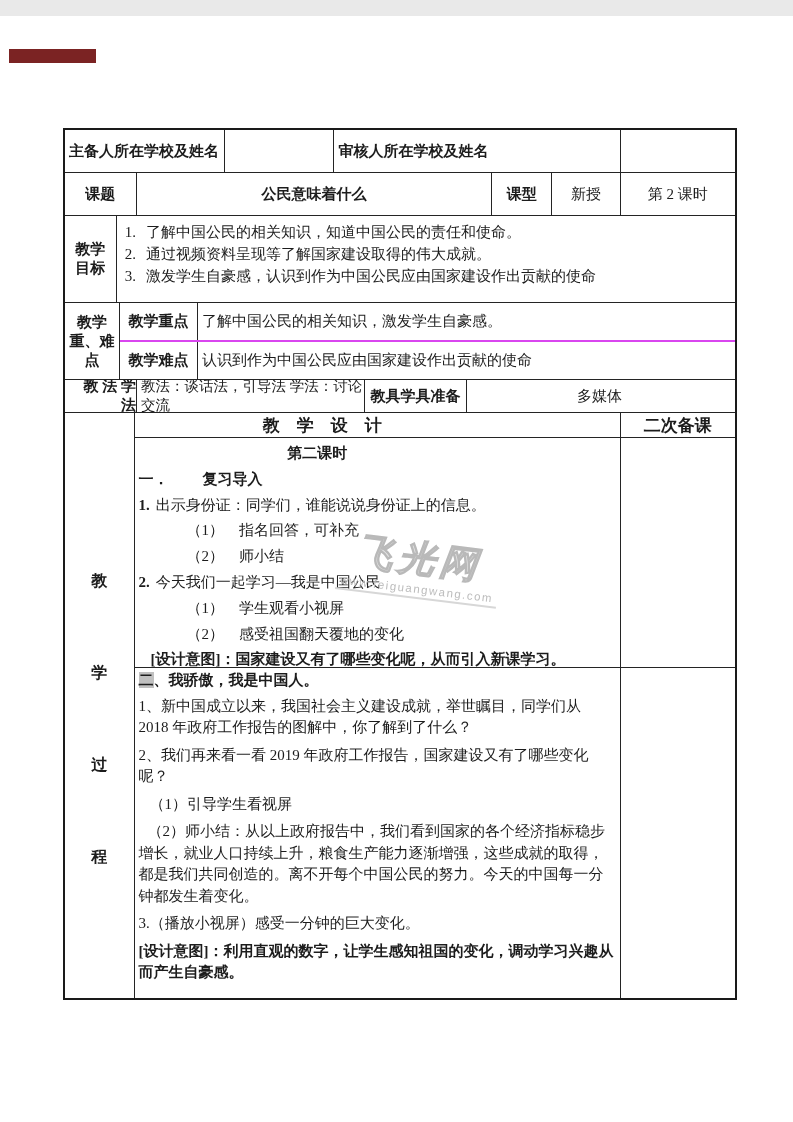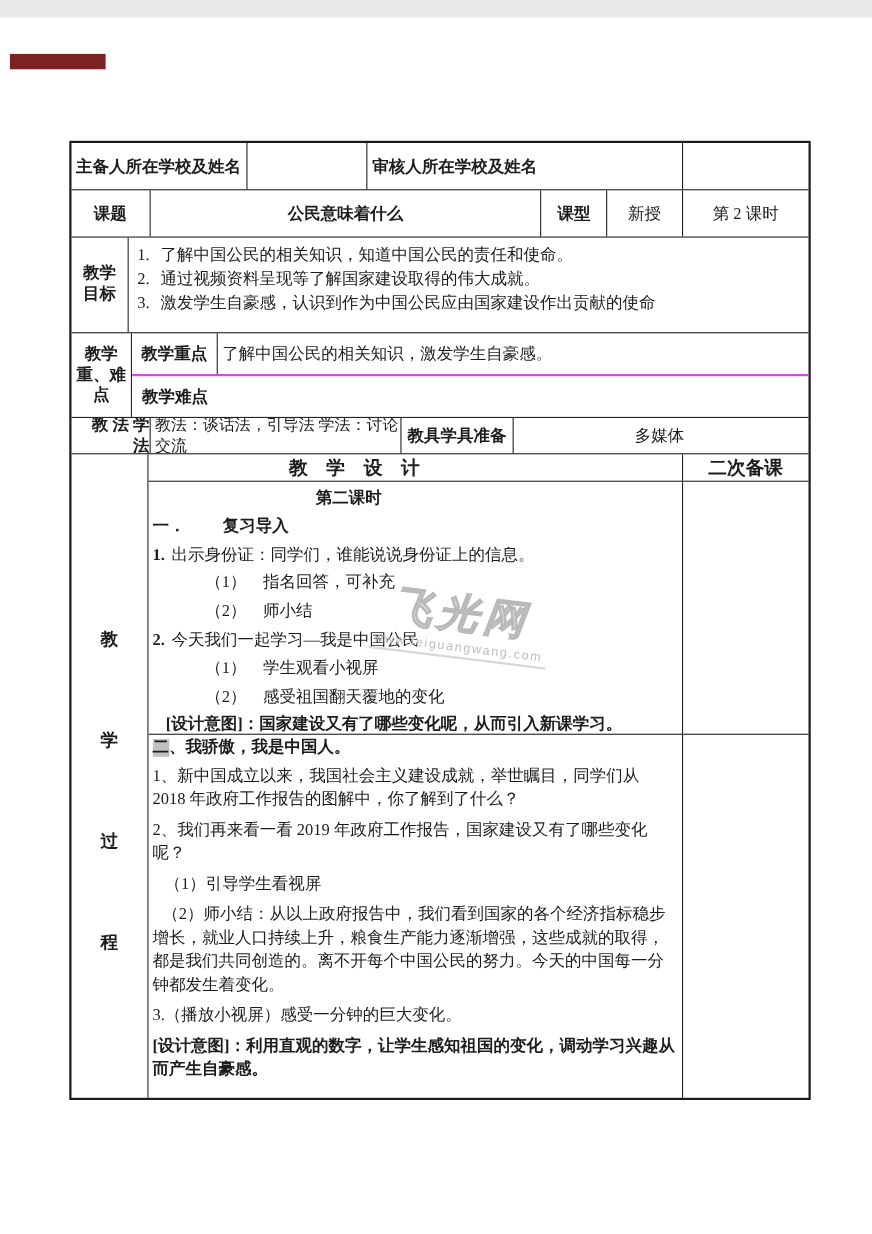--- a/index.html
+++ b/index.html
@@ -132,20 +132,21 @@
         <span>重、难</span>
         <span>点</span>
       </div>
       <div class="kp-right">
         <div class="kp-sub">
           <div class="cell b ctr w-78">教学重点</div>
           <div class="cell padl w-537">了解中国公民的相关知识，激发学生自豪感。</div>
         </div>
         <div class="kp-sub">
           <div class="cell b ctr w-78">教学难点</div>
+          <div class="cell padl w-537">认识到作为中国公民应由国家建设作出贡献的使命</div>
         </div>
       </div>
     </div>
 
     <div class="trow r-meth">
       <div class="cell b ctr w-79">教 法 学 法</div>
       <div class="cell padl meth-text w-228">教法：谈话法，引导法 学法：讨论 交流</div>
       <div class="cell b ctr w-102">教具学具准备</div>
       <div class="cell ctr w-265">多媒体</div>
     </div>

